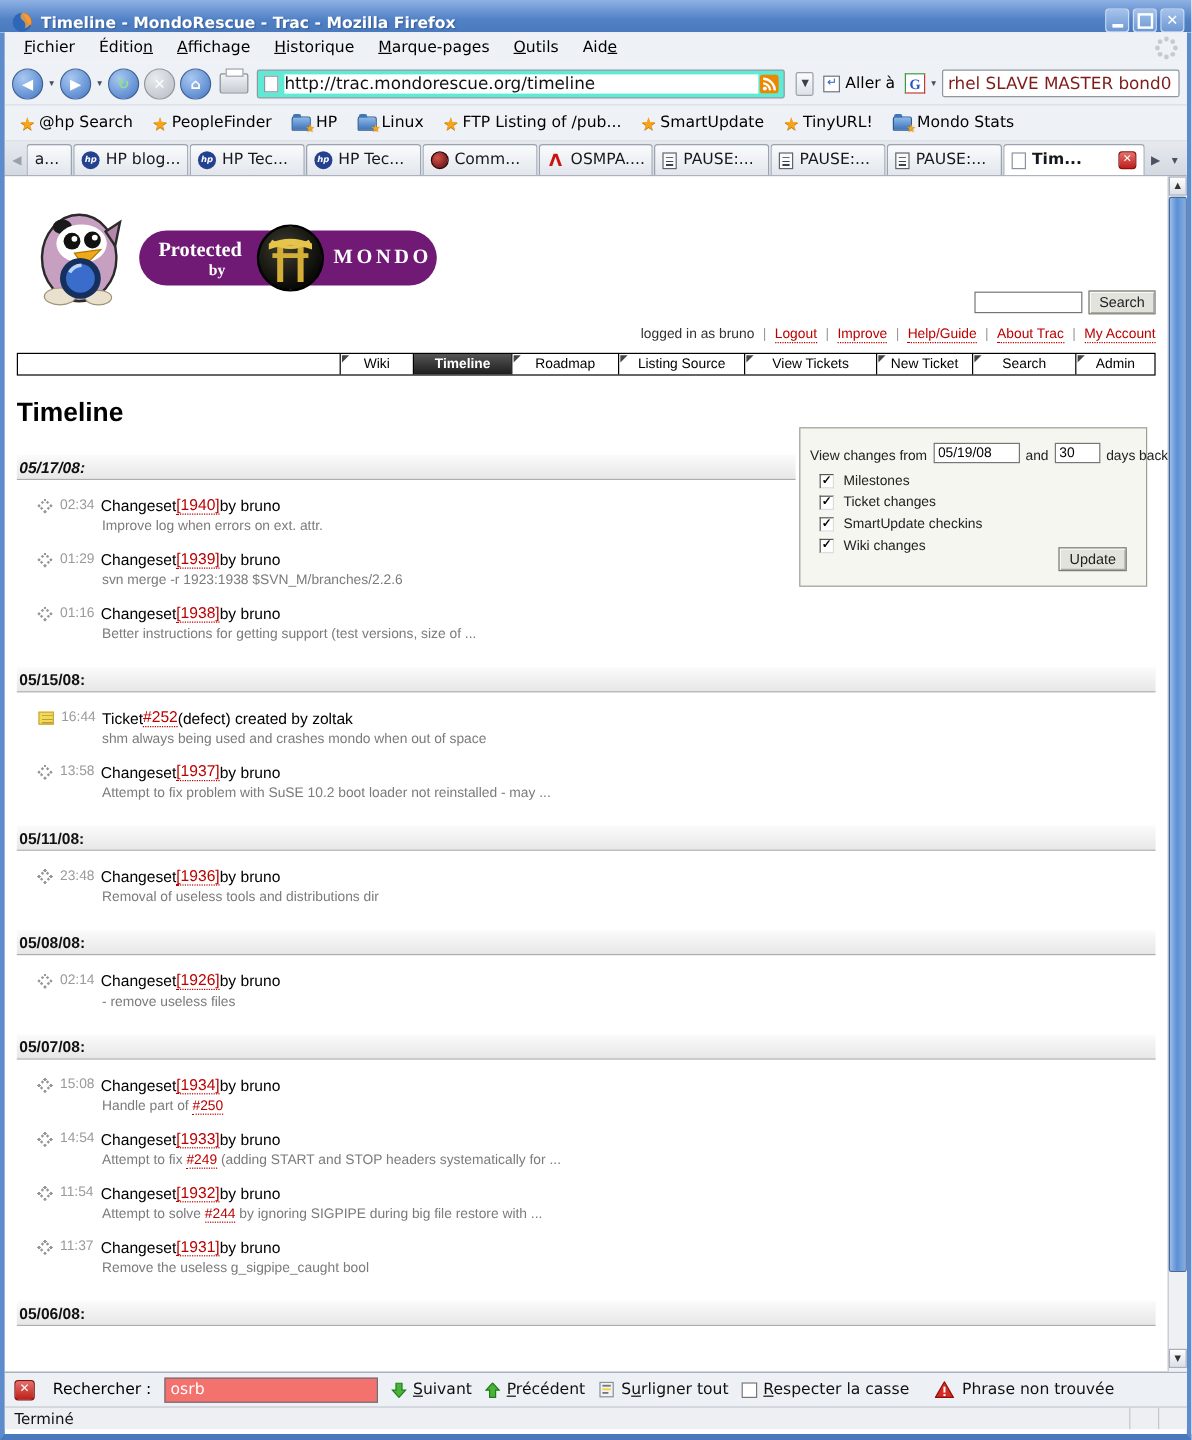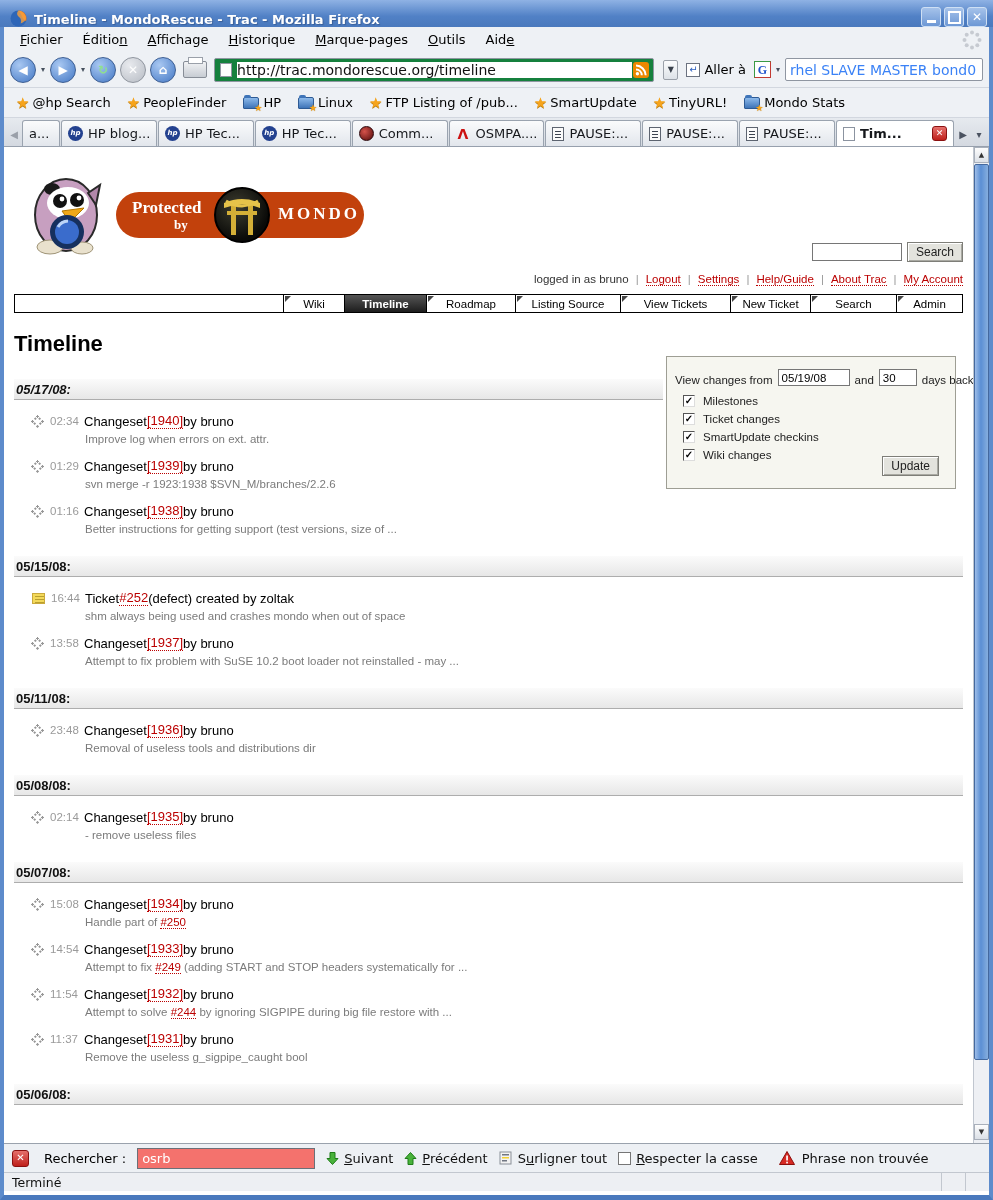--- a/index.html
+++ b/index.html
@@ -35,36 +35,36 @@
                background:radial-gradient(circle at 35% 30%, #a9c8f2, #4377c4);
                color:#fff; display:flex; align-items:center; justify-content:center;
                font-size:12px; font-weight:bold; }
   .navcircle.dis { background:radial-gradient(circle at 35% 30%, #e8eaee, #b7bcc4);
                    border-color:#8f959e; color:#fdfdfd; }
   .caret { font-size:8px; color:#46505e; padding:0 1px; }
   .print-ico { width:24px; height:17px; background:linear-gradient(#f2f3f5,#c7ccd3);
                border:1px solid #878d97; border-radius:2px; position:relative; margin-left:3px; }
   .print-ico::before { content:""; position:absolute; top:-5px; left:4px; width:13px; height:5px;
                        background:#fff; border:1px solid #9aa0a9; }
-  .urlbar { flex:1; height:24px; background:#15803d; border:1px solid #8f96a1; border-radius:2px;
+  .urlbar { flex:1; height:24px; background:#5eead4; border:1px solid #8f96a1; border-radius:2px;
             display:flex; align-items:center; padding:0 3px; margin:0 3px; }
   .favicon-doc { width:12px; height:14px; background:#fdfdfd; border:1px solid #8f96a1; margin:0 5px 0 2px; }
   .urlinput { flex:1; border:none; outline:none; font-size:14px; font-family:"DejaVu Sans",sans-serif; color:#111; }
   .rssbtn { width:18px; height:18px; display:flex; align-items:center; justify-content:center; }
   .caretbtn { width:15px; height:20px; border:1px solid #9aa0a9; border-radius:2px;
               background:linear-gradient(#fbfcfd,#dde2e8); display:flex; align-items:center;
               justify-content:center; font-size:8px; color:#39404b; margin-left:2px; }
   .gobtn { display:flex; align-items:center; gap:4px; padding:0 4px; white-space:nowrap; }
   .goicon { width:14px; height:14px; border:1px solid #6b7280; background:#fff; color:#2b5fbf;
             font-size:10px; display:flex; align-items:center; justify-content:center; }
   .gicon { width:17px; height:17px; background:#fff; border:1px solid; border-color:#3a9a44 #c23a32 #c23a32 #3a9a44;
            color:#2255cc; font:bold 12px/1 "Liberation Serif", serif;
            display:flex; align-items:center; justify-content:center; }
   .searchinput { width:198px; height:23px; border:1px solid #8f96a1; border-radius:2px;
-                 font-size:14px; font-family:"DejaVu Sans",sans-serif; padding:0 4px; color:#3b82f6; }
+                 font-size:14px; font-family:"DejaVu Sans",sans-serif; padding:0 4px; color:#7f1d1d; }
 
   .bookmarksbar { height:30px; background:#eef1f5; border-bottom:1px solid #d2d7df;
                   display:flex; align-items:center; padding:0 12px; gap:16px; }
   .bm-item { display:flex; align-items:center; white-space:nowrap; }
   .bm-star { color:#f6a41c; font-size:15px; margin-right:3px; text-shadow:0 1px 0 #b97c10; }
   .bm-folder { position:relative; width:16px; height:12px; margin:0 4px 0 1px; border-radius:2px 2px 1px 1px;
                background:linear-gradient(#8cb9ea,#3e74b8); border:1px solid #2d5a94; }
   .bm-folder::before { content:""; position:absolute; top:-3px; left:0px; width:7px; height:3px;
                        background:#3e74b8; border-radius:2px 2px 0 0; }
   .bm-folder::after { content:"★"; position:absolute; right:-4px; bottom:-5px; font-size:9px;
@@ -96,21 +96,21 @@
               background:linear-gradient(#e5706c,#bf1f1a); border:1px solid #8a1010; color:#fff;
               font:bold 9px/1 "DejaVu Sans",sans-serif; display:flex; align-items:center; justify-content:center; }
 
   
   .content { height:996px; display:flex; background:#fff; }
   .page { position:relative; width:969px; height:996px; overflow:hidden;
           font-family:"Liberation Sans", sans-serif; }
 
   .trac-header { position:relative; height:166px; }
   .logo-penguin { position:absolute; left:26px; top:28px; }
-  .logo-banner { position:absolute; left:112px; top:45px; width:248px; height:46px; background:#c2410c;
+  .logo-banner { position:absolute; left:112px; top:45px; width:248px; height:46px; background:#701a75;
                  border-radius:23px; color:#fff; }
   .pb-l1 { position:absolute; left:16px; top:7px; font:bold 17px/1 "Liberation Serif", serif; }
   .pb-l2 { position:absolute; left:58px; top:26px; font:bold 13px/1 "Liberation Serif", serif; }
   .pb-globe { position:absolute; left:98px; top:-5px; width:56px; height:56px; border-radius:50%;
               background:radial-gradient(circle at 40% 35%, #3d3d30, #0a0a08 70%); border:2px solid #000; }
   .pb-brand { position:absolute; left:162px; top:13px; font:bold 17px/1 "Liberation Serif", serif;
               letter-spacing:3px; font-variant:small-caps;text-align:right; }
 
   .trac-search { position:absolute; top:95px; right:10px; display:flex; gap:5px; align-items:center; }
   .trac-search input { width:90px; height:18px; border:1px solid #767676; font-size:12px; padding:0 3px; }
@@ -388,21 +388,21 @@
           </span>
           <span class="pb-brand">MONDO</span>
         </span>
 
         <span class="trac-search">
           <input value="" style="">
           <button class="btn-bevel">Search</button>
         </span>
 
         <span class="metanav">
-          <span>logged in as bruno</span><span class="metanav-links"><span class="sep">|</span><span class="rlink">Logout</span><span class="sep">|</span><span class="rlink">Settings</span><span class="sep">|</span><span class="rlink">Help/Guide</span><span class="sep">|</span><span class="rlink">About Trac</span><span class="sep">|</span><span class="rlink">My Account</span></span>
+          <span>logged in as bruno</span><span class="metanav-links"><span class="sep">|</span><span class="rlink">Logout</span><span class="sep">|</span><span class="rlink">Improve</span><span class="sep">|</span><span class="rlink">Help/Guide</span><span class="sep">|</span><span class="rlink">About Trac</span><span class="sep">|</span><span class="rlink">My Account</span></span>
         </span>
 
         <div class="mainnav">
             <span class="mn-spacer"></span>
             <span class="mn-tab mn-w1">Wiki</span>
             <span class="mn-tab mn-w2 active">Timeline</span>
             <span class="mn-tab mn-w3">Roadmap</span>
             <span class="mn-tab mn-w4">Listing Source</span>
             <span class="mn-tab mn-w5">View Tickets</span>
             <span class="mn-tab mn-w6">New Ticket</span>
@@ -490,21 +490,21 @@
             </ul>
           </div>
           <div class="tl-group">
             <h2 class="tl-h2">05/08/08:</h2>
             <ul class="tl-list">
               <li class="tl-item">
                 <div class="tl-line">
                   <span class="tic-cs"></span>
                   <span class="tl-time">02:14</span>
                   <span>Changeset </span>
-                  <span class="rlink">[1935]</span>
+                  <span class="rlink">[1926]</span>
                   <span> by bruno</span>
                 </div>
                 <div class="tl-desc"><span>- remove useless files</span></div>
               </li>
             </ul>
           </div>
           <div class="tl-group">
             <h2 class="tl-h2">05/07/08:</h2>
             <ul class="tl-list">
               <li class="tl-item">

